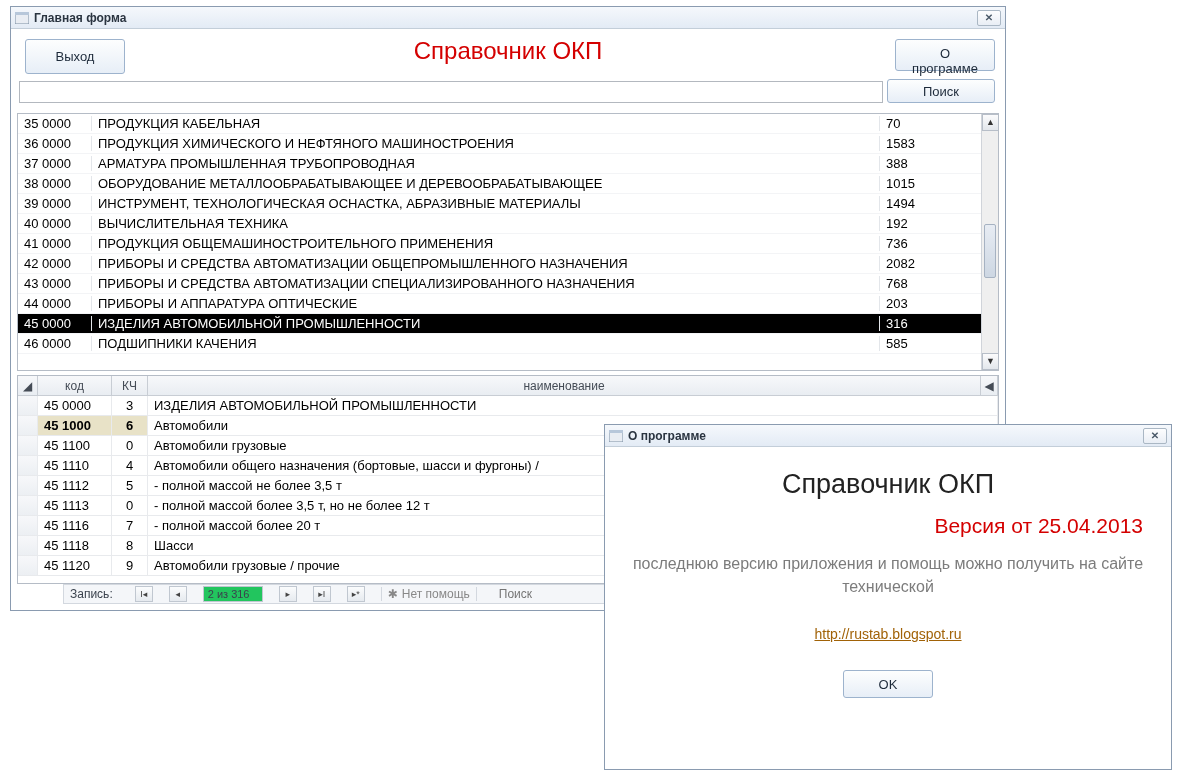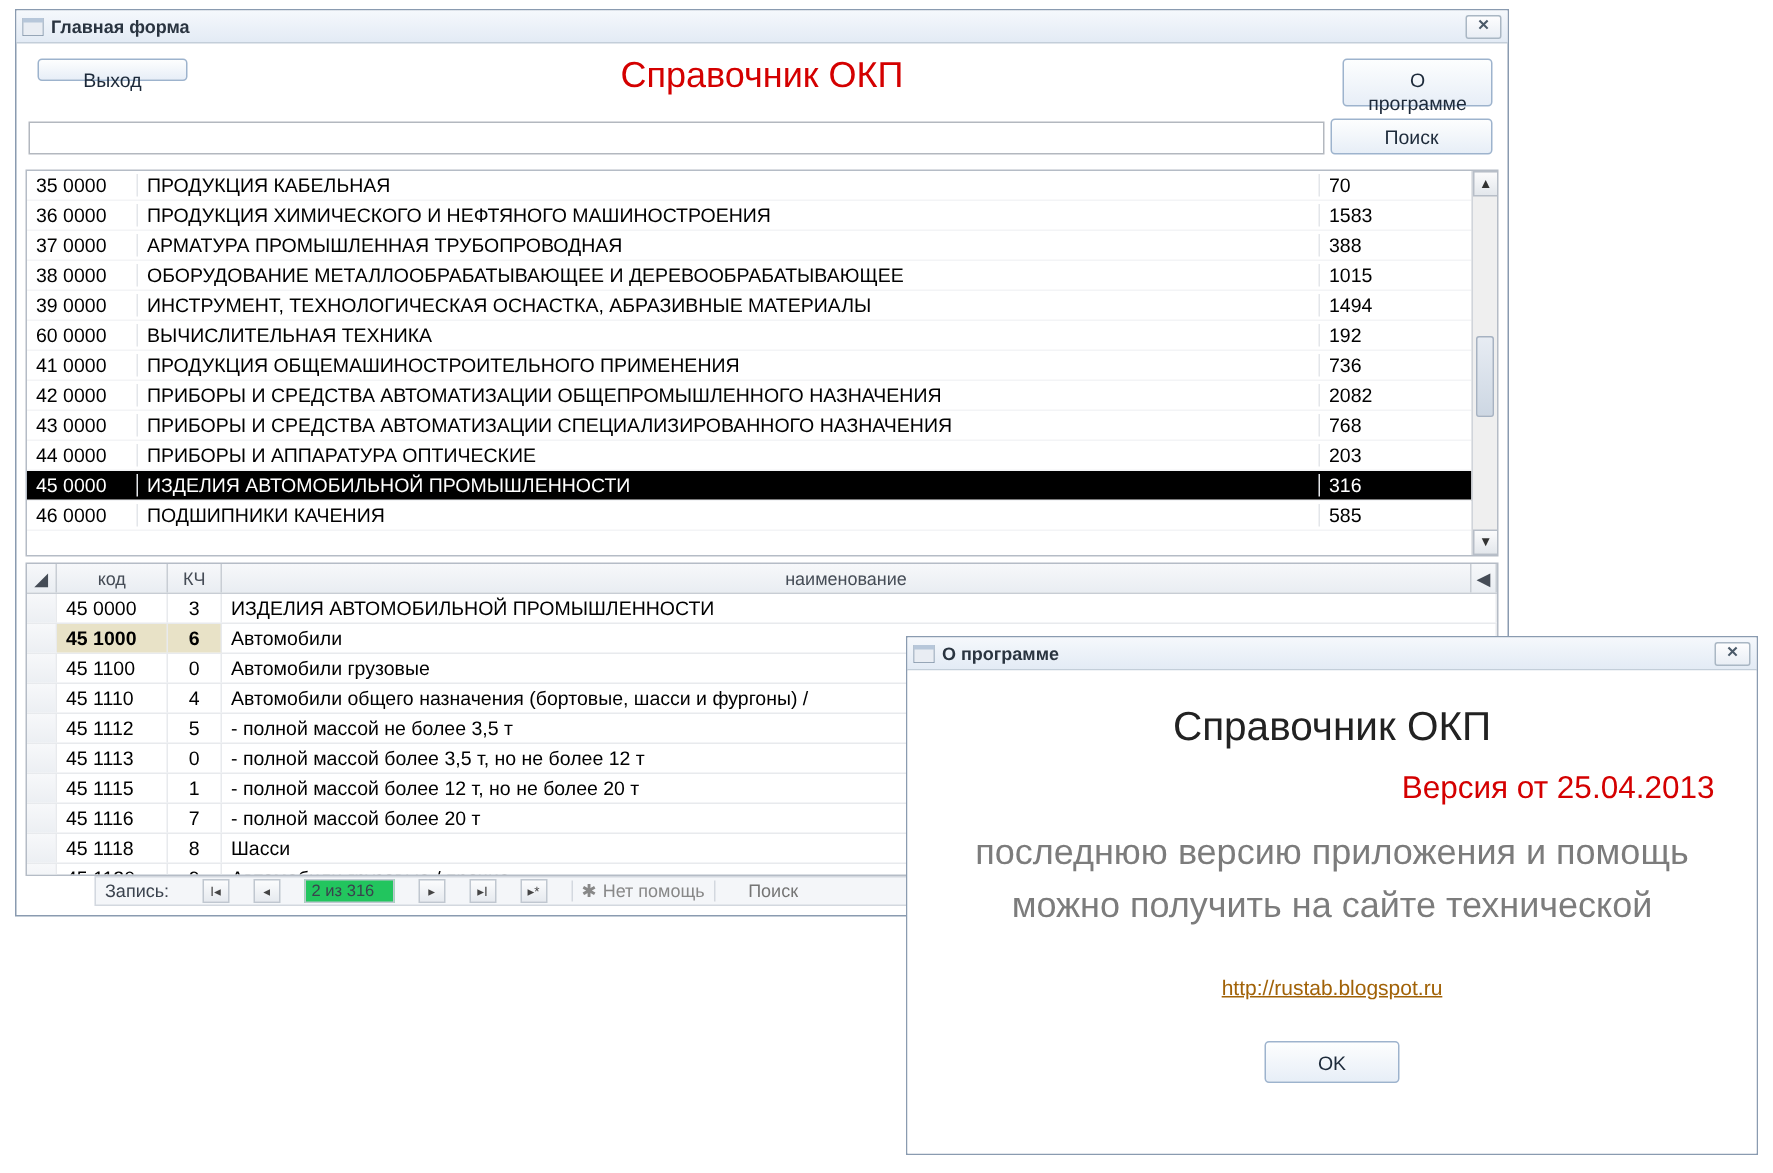--- a/index.html
+++ b/index.html
@@ -56,21 +56,21 @@
   .toprow { position: relative; height: 46px; }
   .btn {
     background: linear-gradient(#fdfefe,#e7eef7);
     border: 1px solid #9db3cd;
     border-radius: 3px;
     padding: 6px 16px;
     font-size: 13px;
     color: #1d2a3a;
     cursor: pointer;
   }
-  .btn-exit  { position: absolute; left: 10px; top: 6px; width: 100px; height: 15px; }
+  .btn-exit  { position: absolute; left: 10px; top: 6px; width: 100px; height: 35px; }
   .btn-about { position: absolute; right: 6px; top: 6px; width: 100px; height: 32px; }
   .big-title {
     position: absolute; left: 0; right: 0; top: 4px;
     text-align: center;
     font-size: 24px;
     color: #d40000;
     font-weight: 400;
   }
 
   .searchrow { position: relative; height: 30px; }
@@ -213,21 +213,21 @@
   .win-about { left: 604px; top: 424px; width: 568px; height: 346px; }
   .about-body {
     position: absolute; left: 0; right: 0; top: 22px; bottom: 0;
     padding: 18px 18px 12px;
     display: flex; flex-direction: column; align-items: center;
     background: #fff;
   }
   .about-title { font-size: 27px; color: #222; margin-top: 4px; }
   .about-version { font-size: 21px; color: #d40000; align-self: flex-end; margin: 14px 10px 8px 0; }
   .about-note {
-    font-size: 24px; color: #7c7c7c; text-align: center;
+    font-size: 16px; color: #7c7c7c; text-align: center;
     line-height: 1.45; margin-top: 6px; max-width: 520px;
   }
   .about-link { margin-top: 28px; font-size: 14px; color: #a16207; text-decoration: underline; cursor: pointer; }
   .btn-ok {
     margin-top: 28px;
     width: 90px; height: 28px;
   }
 </style>
 </head>
 <body>
@@ -278,21 +278,21 @@
             <div class="ucode">38 0000</div>
             <div class="uname">ОБОРУДОВАНИЕ МЕТАЛЛООБРАБАТЫВАЮЩЕЕ И ДЕРЕВООБРАБАТЫВАЮЩЕЕ</div>
             <div class="ucount">1015</div>
           </div>
           <div class="urow">
             <div class="ucode">39 0000</div>
             <div class="uname">ИНСТРУМЕНТ, ТЕХНОЛОГИЧЕСКАЯ ОСНАСТКА, АБРАЗИВНЫЕ МАТЕРИАЛЫ</div>
             <div class="ucount">1494</div>
           </div>
           <div class="urow">
-            <div class="ucode">60 0000</div>
+            <div class="ucode">40 0000</div>
             <div class="uname">ВЫЧИСЛИТЕЛЬНАЯ ТЕХНИКА</div>
             <div class="ucount">192</div>
           </div>
           <div class="urow">
             <div class="ucode">41 0000</div>
             <div class="uname">ПРОДУКЦИЯ ОБЩЕМАШИНОСТРОИТЕЛЬНОГО ПРИМЕНЕНИЯ</div>
             <div class="ucount">736</div>
           </div>
           <div class="urow">
             <div class="ucode">42 0000</div>
@@ -364,26 +364,20 @@
             <div class="col-marker"></div>
             <div class="col-code">45 1112</div>
             <div class="col-kch">5</div>
             <div class="col-name">- полной массой не более 3,5 т</div>
           </div>
           <div class="lrow">
             <div class="col-marker"></div>
             <div class="col-code">45 1113</div>
             <div class="col-kch">0</div>
             <div class="col-name">- полной массой более 3,5 т, но не более 12 т</div>
-          </div>
-          <div class="lrow">
-            <div class="col-marker"></div>
-            <div class="col-code">45 1115</div>
-            <div class="col-kch">1</div>
-            <div class="col-name">- полной массой более 12 т, но не более 20 т</div>
           </div>
           <div class="lrow">
             <div class="col-marker"></div>
             <div class="col-code">45 1116</div>
             <div class="col-kch">7</div>
             <div class="col-name">- полной массой более 20 т</div>
           </div>
           <div class="lrow">
             <div class="col-marker"></div>
             <div class="col-code">45 1118</div>

